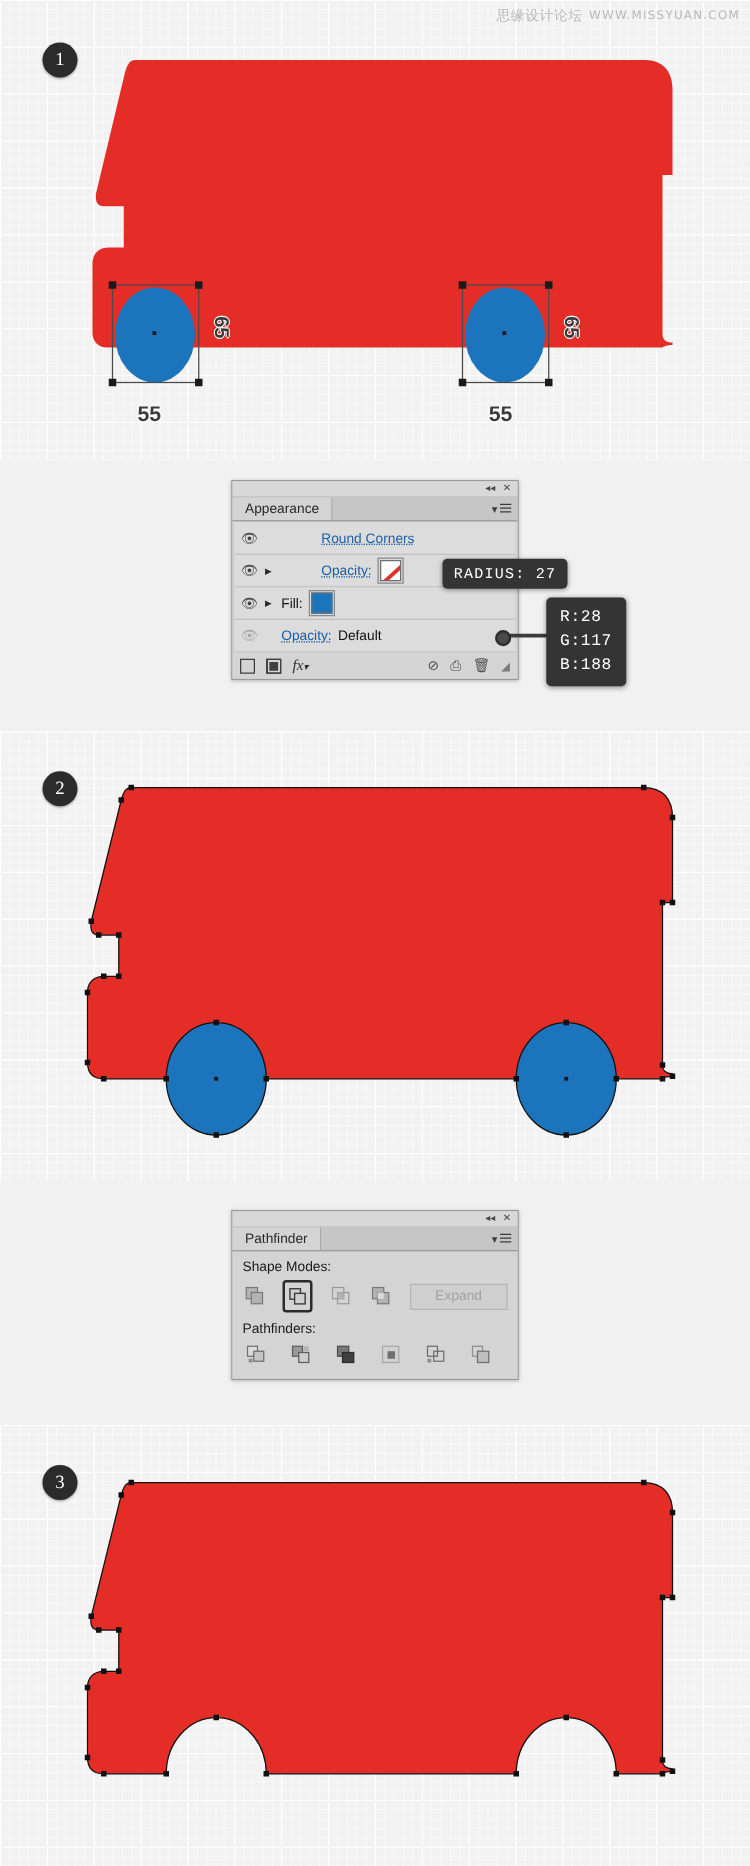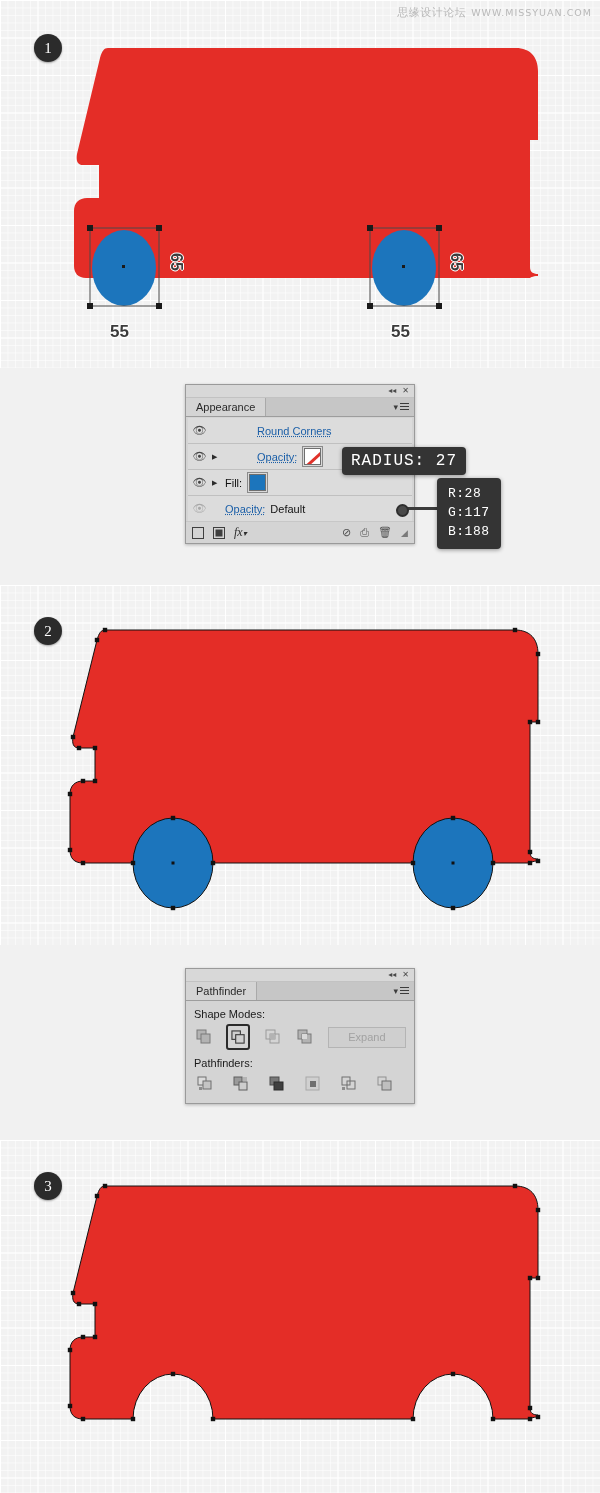--- a/index.html
+++ b/index.html
@@ -120,21 +120,21 @@
   .fb-spacer{flex:1;}
   .fb-glyph{font-size:11px;color:#4d4d4d;}
   .fb-grip{font-size:9px;color:#7a7a7a;}
 
   
   .tip{
     position:absolute;background:#343434;color:#fff;border-radius:4px;
     font-family:"Liberation Mono","DejaVu Sans Mono",monospace;
     box-shadow:0 1px 4px rgba(0,0,0,.4);
   }
-  .tip.radius{padding:5px 9px;font-size:16px;letter-spacing:1px;}
+  .tip.radius{padding:5px 9px;font-size:12px;letter-spacing:1px;margin-left:12px;}
   .tip.rgb{padding:7px 11px;font-size:13px;line-height:1.45;letter-spacing:.5px;}
   .leader{position:absolute;height:3px;background:#3c3c3c;}
   .leaderdot{
     position:absolute;width:9px;height:9px;border-radius:50%;background:#4a4a4a;
     border:2px solid #2e2e2e;
   }
 
   
   .pf-body{background:#d4d4d4;padding:5px 8px 8px 8px;}
   .pf-label{font-size:11px;color:#1a1a1a;margin:2px 0 4px 0;}

